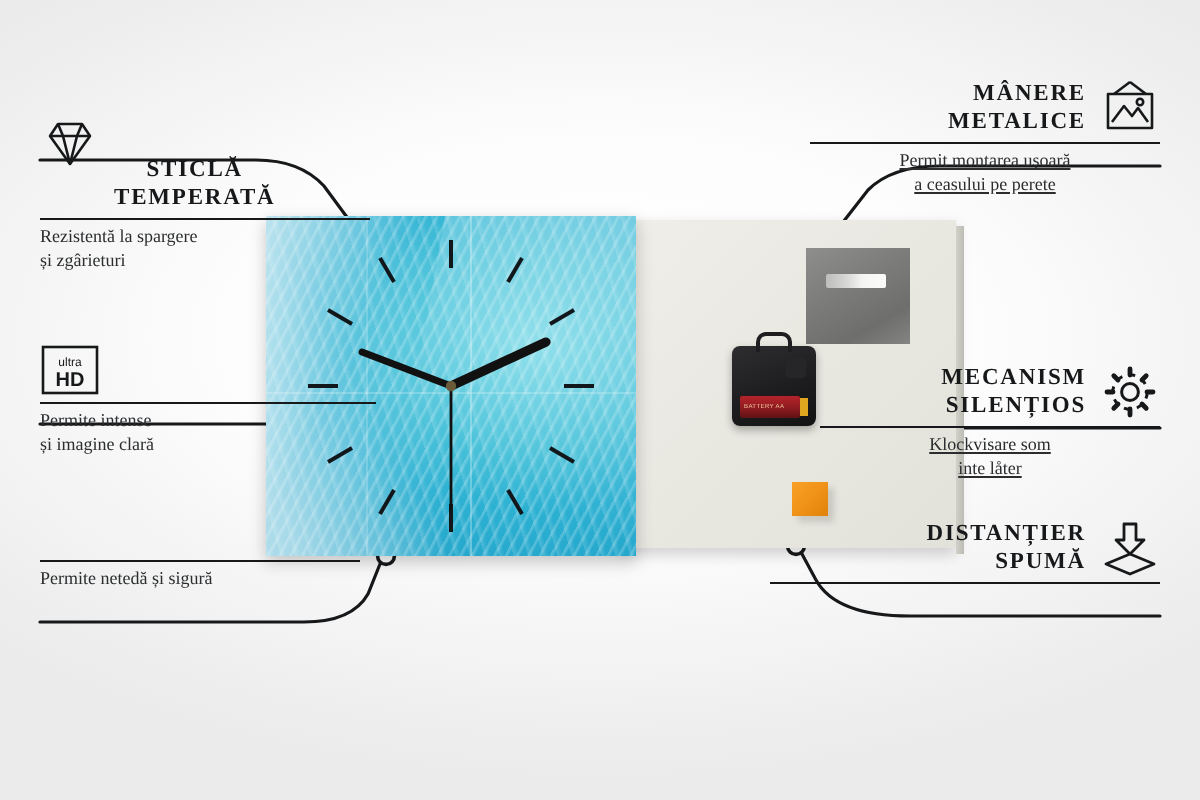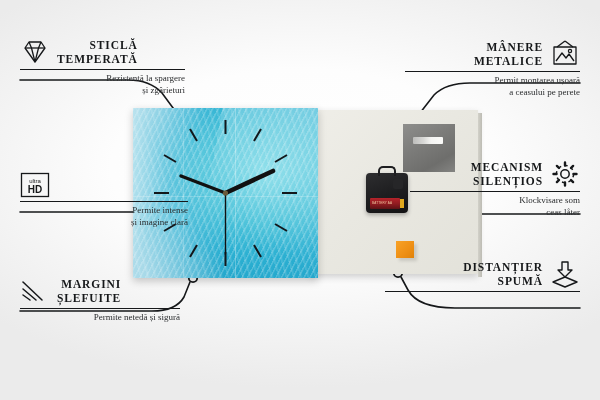--- a/index.html
+++ b/index.html
@@ -108,25 +108,25 @@
     font-size:11.5px; font-weight:bold; color:#16181a; line-height:1.22;
     letter-spacing:.9px; text-transform:uppercase; white-space:pre-line;
     font-family:"Liberation Serif", serif;
   }
   .feature .rule { height:1.4px; background:#16181a; margin:3px 0 3px; }
   .feature .desc {
     font-size:9px; color:#2b2d2f; line-height:1.32; white-space:pre-line;
     font-family:"Liberation Serif", serif;
   }
   .left  .head  { justify-content:flex-start; }
-  .left  .title { text-align:right; }
-  .left  .desc  { text-align:right; }
+  .left  .title { text-align:center;margin-top:40px; }
+  .left  .desc  { text-align:left; }
   .right .head  { justify-content:flex-end; }
   .right .title { text-align:right; }
-  .right .desc  { text-align:right; }
+  .right .desc  { text-align:center;text-decoration:underline; }
   .icon { flex:0 0 auto; display:block; }
 
   
   .connectors { position:absolute; inset:0; pointer-events:none; }
 </style>
 </head>
 <body>
 
 <div class="stage">
 
@@ -222,31 +222,20 @@
         <text x="15" y="11" font-family="Liberation Sans, sans-serif" font-size="6" text-anchor="middle" fill="#16181a">ultra</text>
         <text x="15" y="21" font-family="Liberation Sans, sans-serif" font-size="10" font-weight="bold" text-anchor="middle" fill="#16181a">HD</text>
       </svg>
     </div>
     <div class="rule"></div>
     <div class="desc">Permite intense
 și imagine clară</div>
   </div>
 
   <div class="feature left" style="left:20px; top:277px; width:160px;">
-    <div class="head">
-      <svg class="icon" width="30" height="26" viewBox="0 0 30 26">
-        <g stroke="#16181a" stroke-width="1.5" stroke-linecap="round">
-          <line x1="3" y1="4" x2="22" y2="22"></line>
-          <line x1="3" y1="11" x2="16" y2="22"></line>
-          <line x1="3" y1="17" x2="10" y2="22"></line>
-        </g>
-      </svg>
-      <div class="title">MARGINI
-ȘLEFUITE</div>
-    </div>
     <div class="rule"></div>
     <div class="desc">Permite netedă și sigură</div>
   </div>
 
   <div class="feature right" style="right:20px; top:40px; width:175px;">
     <div class="head">
       <div class="title">MÂNERE
 METALICE</div>
       <svg class="icon" width="30" height="28" viewBox="0 0 30 28">
         <g fill="none" stroke="#16181a" stroke-width="1.3" stroke-linejoin="round">
@@ -256,36 +245,36 @@
           <path d="M6 21 L12 13 L16 18 L19 14 L24 21"></path>
           <circle cx="20" cy="11" r="1.6"></circle>
         </g>
       </svg>
     </div>
     <div class="rule"></div>
     <div class="desc">Permit montarea ușoară
 a ceasului pe perete</div>
   </div>
 
-  <div class="feature right" style="right:20px; top:160px; width:170px;">
+  <div class="feature right" style="right:20px; top:182px; width:170px;">
     <div class="head">
       <div class="title">MECANISM
 SILENȚIOS</div>
       <svg class="icon" width="30" height="28" viewBox="0 0 30 28">
         <g fill="none" stroke="#16181a" stroke-width="1.5">
           <circle cx="15" cy="14" r="4.2"></circle>
           <path d="M15 2.5 v3 M15 22.5 v3 M3.5 14 h3 M23.5 14 h3
                    M6.9 5.9 l2.1 2.1 M21 20 l2.1 2.1 M23.1 5.9 l-2.1 2.1 M9 20 l-2.1 2.1" stroke-linecap="round" stroke-width="2.4"></path>
           <circle cx="15" cy="14" r="8.6" stroke-dasharray="3.3 3.3"></circle>
         </g>
       </svg>
     </div>
     <div class="rule"></div>
     <div class="desc">Klockvisare som
-ceas låter</div>
+inte låter</div>
   </div>
 
   <div class="feature right" style="right:20px; top:260px; width:195px;">
     <div class="head">
       <div class="title">DISTANȚIER
 SPUMĂ</div>
       <svg class="icon" width="30" height="28" viewBox="0 0 30 28">
         <g fill="none" stroke="#16181a" stroke-width="1.4" stroke-linejoin="round">
           <path d="M12 2 h6 v8 h4 l-7 7 l-7 -7 h4 Z"></path>
           <path d="M15 17 L27 22 L15 27 L3 22 Z"></path>

